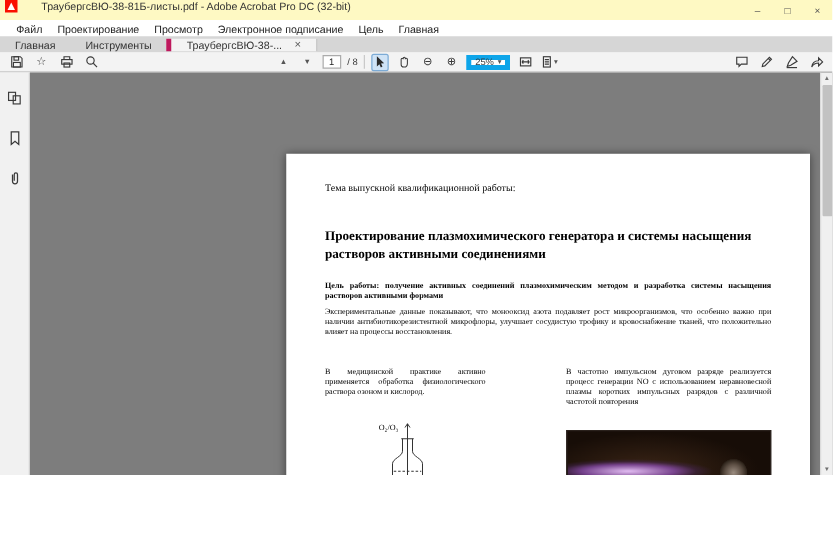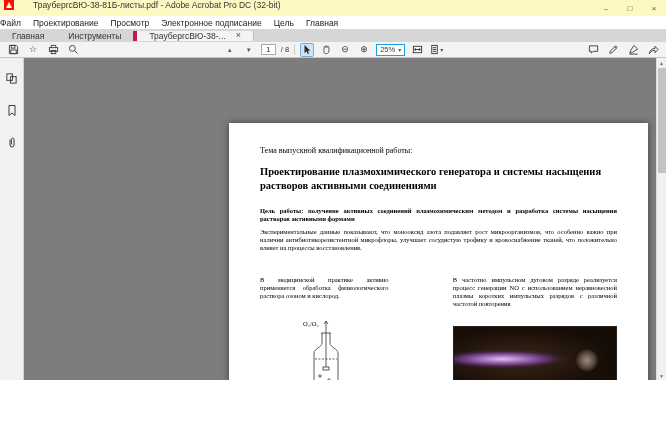--- a/index.html
+++ b/index.html
@@ -8,59 +8,59 @@
 
   
   .titlebar{height:16px;display:flex;gap:19px;padding:0 0 0 4px;background:#fef9c3}
   .app-icon{width:10px;height:10px;background:#fa0f00;display:flex;align-items:center;justify-content:center;flex:0 0 auto}
   .app-icon i{display:block;width:0;height:0;border-left:3px solid transparent;border-right:3px solid transparent;border-bottom:6px solid #fff}
   .win-title{font-size:8.5px;color:#333;white-space:nowrap}
   .win-controls{margin-left:auto;display:flex}
   .win-btn{width:24px;height:16px;display:flex;align-items:center;justify-content:center;font-size:8px;color:#555}
 
   
-  .menubar{height:13px;display:flex;align-items:center;gap:12px;padding:0 0;background:#fff;font-size:8.5px;color:#222;white-space:nowrap}
+  .menubar{height:13px;display:flex;align-items:center;gap:12px;padding:0 13px;background:#fff;font-size:8.5px;color:#222;white-space:nowrap}
 
   
   .tabbar{height:13px;background:#d6d6d6;display:flex;align-items:center;font-size:8.5px}
   .tab{display:flex;align-items:center;padding:0 12px;color:#333}
   .tab.doc{background:#f3f3f3;border-left:4px solid #be185d;border-right:1px solid #bdbdbd;gap:10px;max-width:130px}
   .tab .doc-label{white-space:nowrap;overflow:hidden}
   .tab-close{color:#555;font-size:9px;line-height:1}
 
   
   .toolbar{height:16px;background:#f3f3f3;border-bottom:1px solid #c6c6c6;display:flex;align-items:center;padding:0 6px;font-size:8px;color:#3a3a3a}
   .tb-left,.tb-center,.tb-right{display:flex;align-items:center;gap:6px}
   .tb-center{flex:1;justify-content:center;gap:5px}
   .tb-btn{display:flex;align-items:center;justify-content:center;min-width:14px;height:14px;border-radius:2px}
   .tb-btn svg{display:block}
   .tb-btn.selected{background:#cfe3f6;border:1px solid #7cabd6}
   .glyph{font-size:9px;line-height:1;color:#3a3a3a}
   .glyph.small{font-size:6px;color:#555}
   .page-box{width:15px;height:11px;background:#fff;border:1px solid #ababab;font-size:7.5px;display:flex;align-items:center;justify-content:center;color:#222}
   .page-total{font-size:7.5px;color:#333}
-  .zoom-box{display:flex;align-items:center;gap:3px;border:1px solid #0ea5e9;background:#fff;height:12px;padding:0 3px;font-size:7.5px}
+  .zoom-box{display:flex;align-items:center;gap:3px;border:4px solid #0ea5e9;background:#fff;height:12px;padding:0 3px;font-size:7.5px}
   .sep{width:1px;height:11px;background:#c9c9c9}
 
   
   .main{display:flex;height:322px;position:relative}
   .sidebar{width:24px;background:#f1f1f1;border-right:1px solid #d2d2d2;display:flex;flex-direction:column;align-items:center;gap:16px;padding-top:12px;z-index:2}
   .side-btn{width:16px;height:16px;display:flex;align-items:center;justify-content:center}
   .docarea{flex:1;background:#7d7d7d;position:relative;overflow:hidden}
 
   
   .vscroll{position:absolute;top:0;right:0;bottom:0;width:10px;background:#f0f0f0;border-left:1px solid #dcdcdc;display:flex;flex-direction:column;align-items:center;z-index:3}
   .scroll-arrow{font-size:5px;color:#707070;height:9px;display:flex;align-items:center}
   .scroll-thumb{width:8px;height:105px;background:#c2c2c2;border-radius:1px;margin-top:1px}
   .scroll-spacer{flex:1}
 
   
   .page{position:absolute;left:205px;top:65px;width:419px;height:600px;background:#fff;box-shadow:0 0 7px rgba(0,0,0,.5);padding:23px 31px 0 31px;font-family:"Liberation Serif",serif;color:#000}
   .theme{font-size:8px}
-  .doc-title{font-size:10.5px;font-weight:bold;line-height:1.3;margin-top:10px}
+  .doc-title{font-size:10.5px;font-weight:bold;line-height:1.3;margin-top:28px}
   .goal{font-size:6.5px;font-weight:bold;line-height:1.25;margin-top:15px;text-align:justify}
   .intro{font-size:6.5px;line-height:1.25;margin-top:4px;text-align:justify}
   .cols{display:flex;justify-content:space-between;margin-top:24px}
   .col-left{width:36%}
   .col-right{width:46%}
   .col-text{font-size:6.5px;line-height:1.25;text-align:justify;min-height:42px}
   .fig1-wrap{height:80px;display:flex;align-items:center;justify-content:center}
   .photo{height:66px;margin-top:8px;border:1px solid #2a211c;
     background:
       radial-gradient(circle 15px at 82% 52%, #9b8d81 0%, #5d4f44 45%, #2c2219 72%, rgba(0,0,0,0) 74%),

